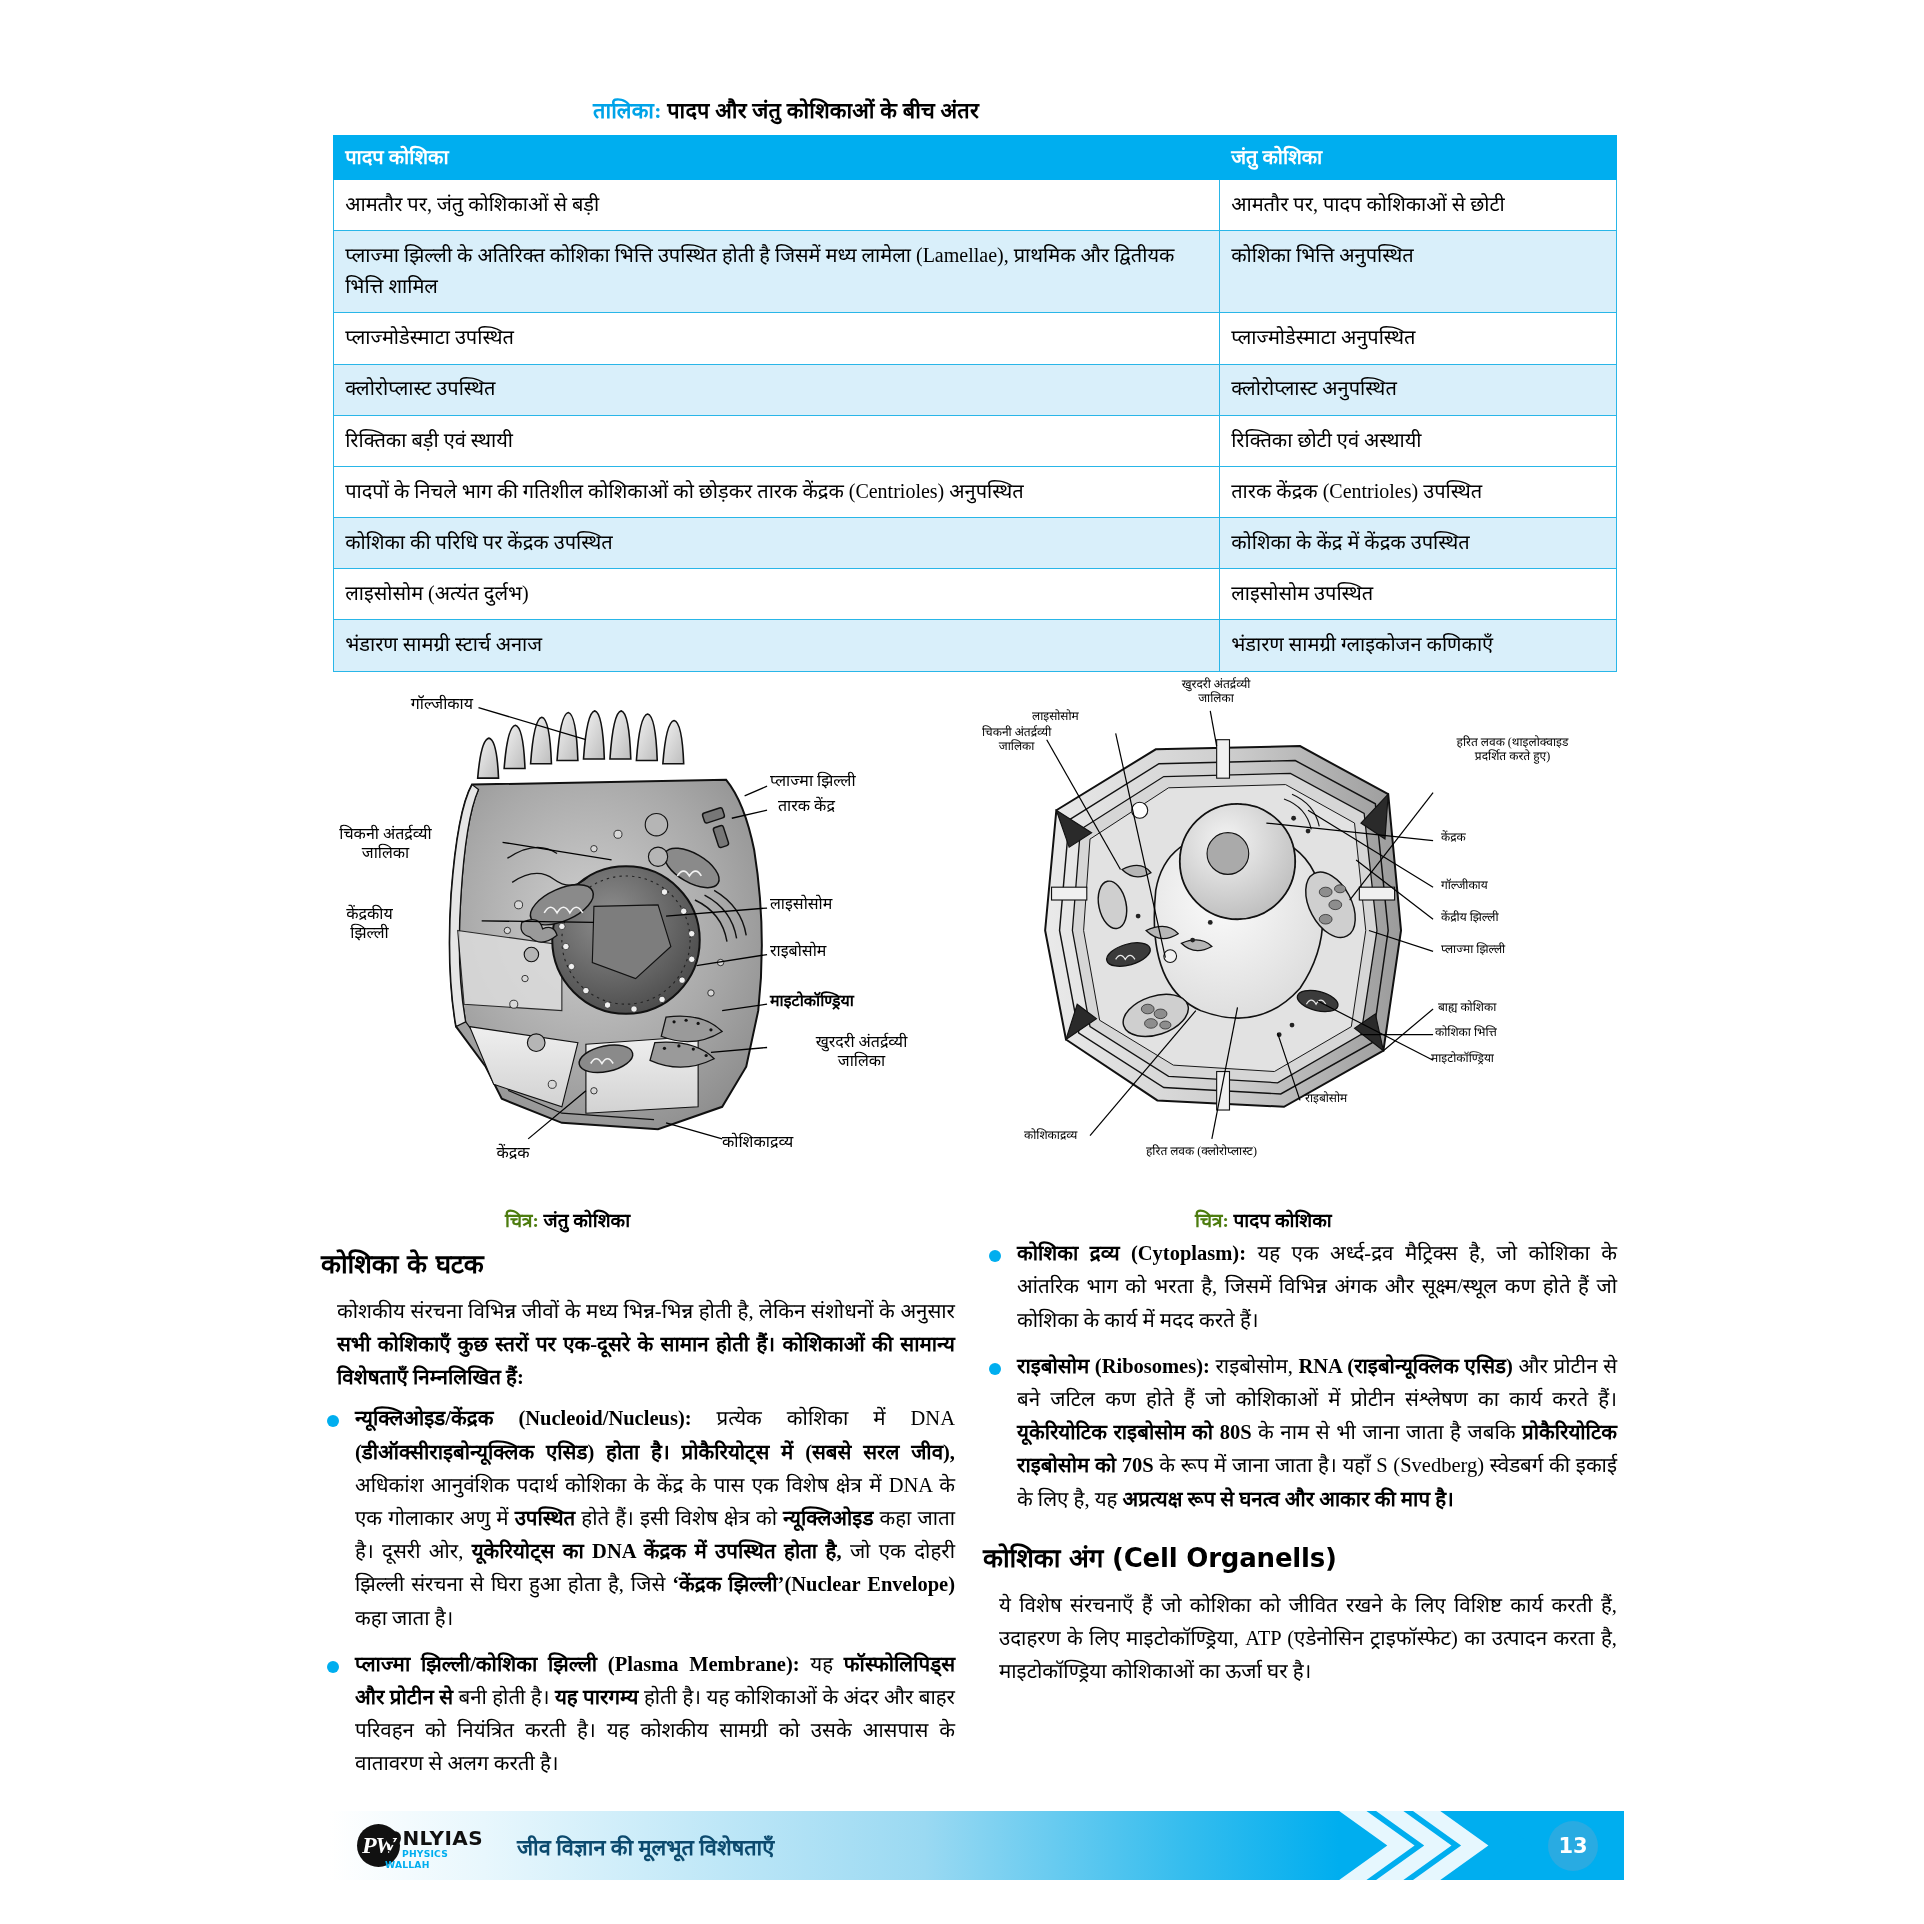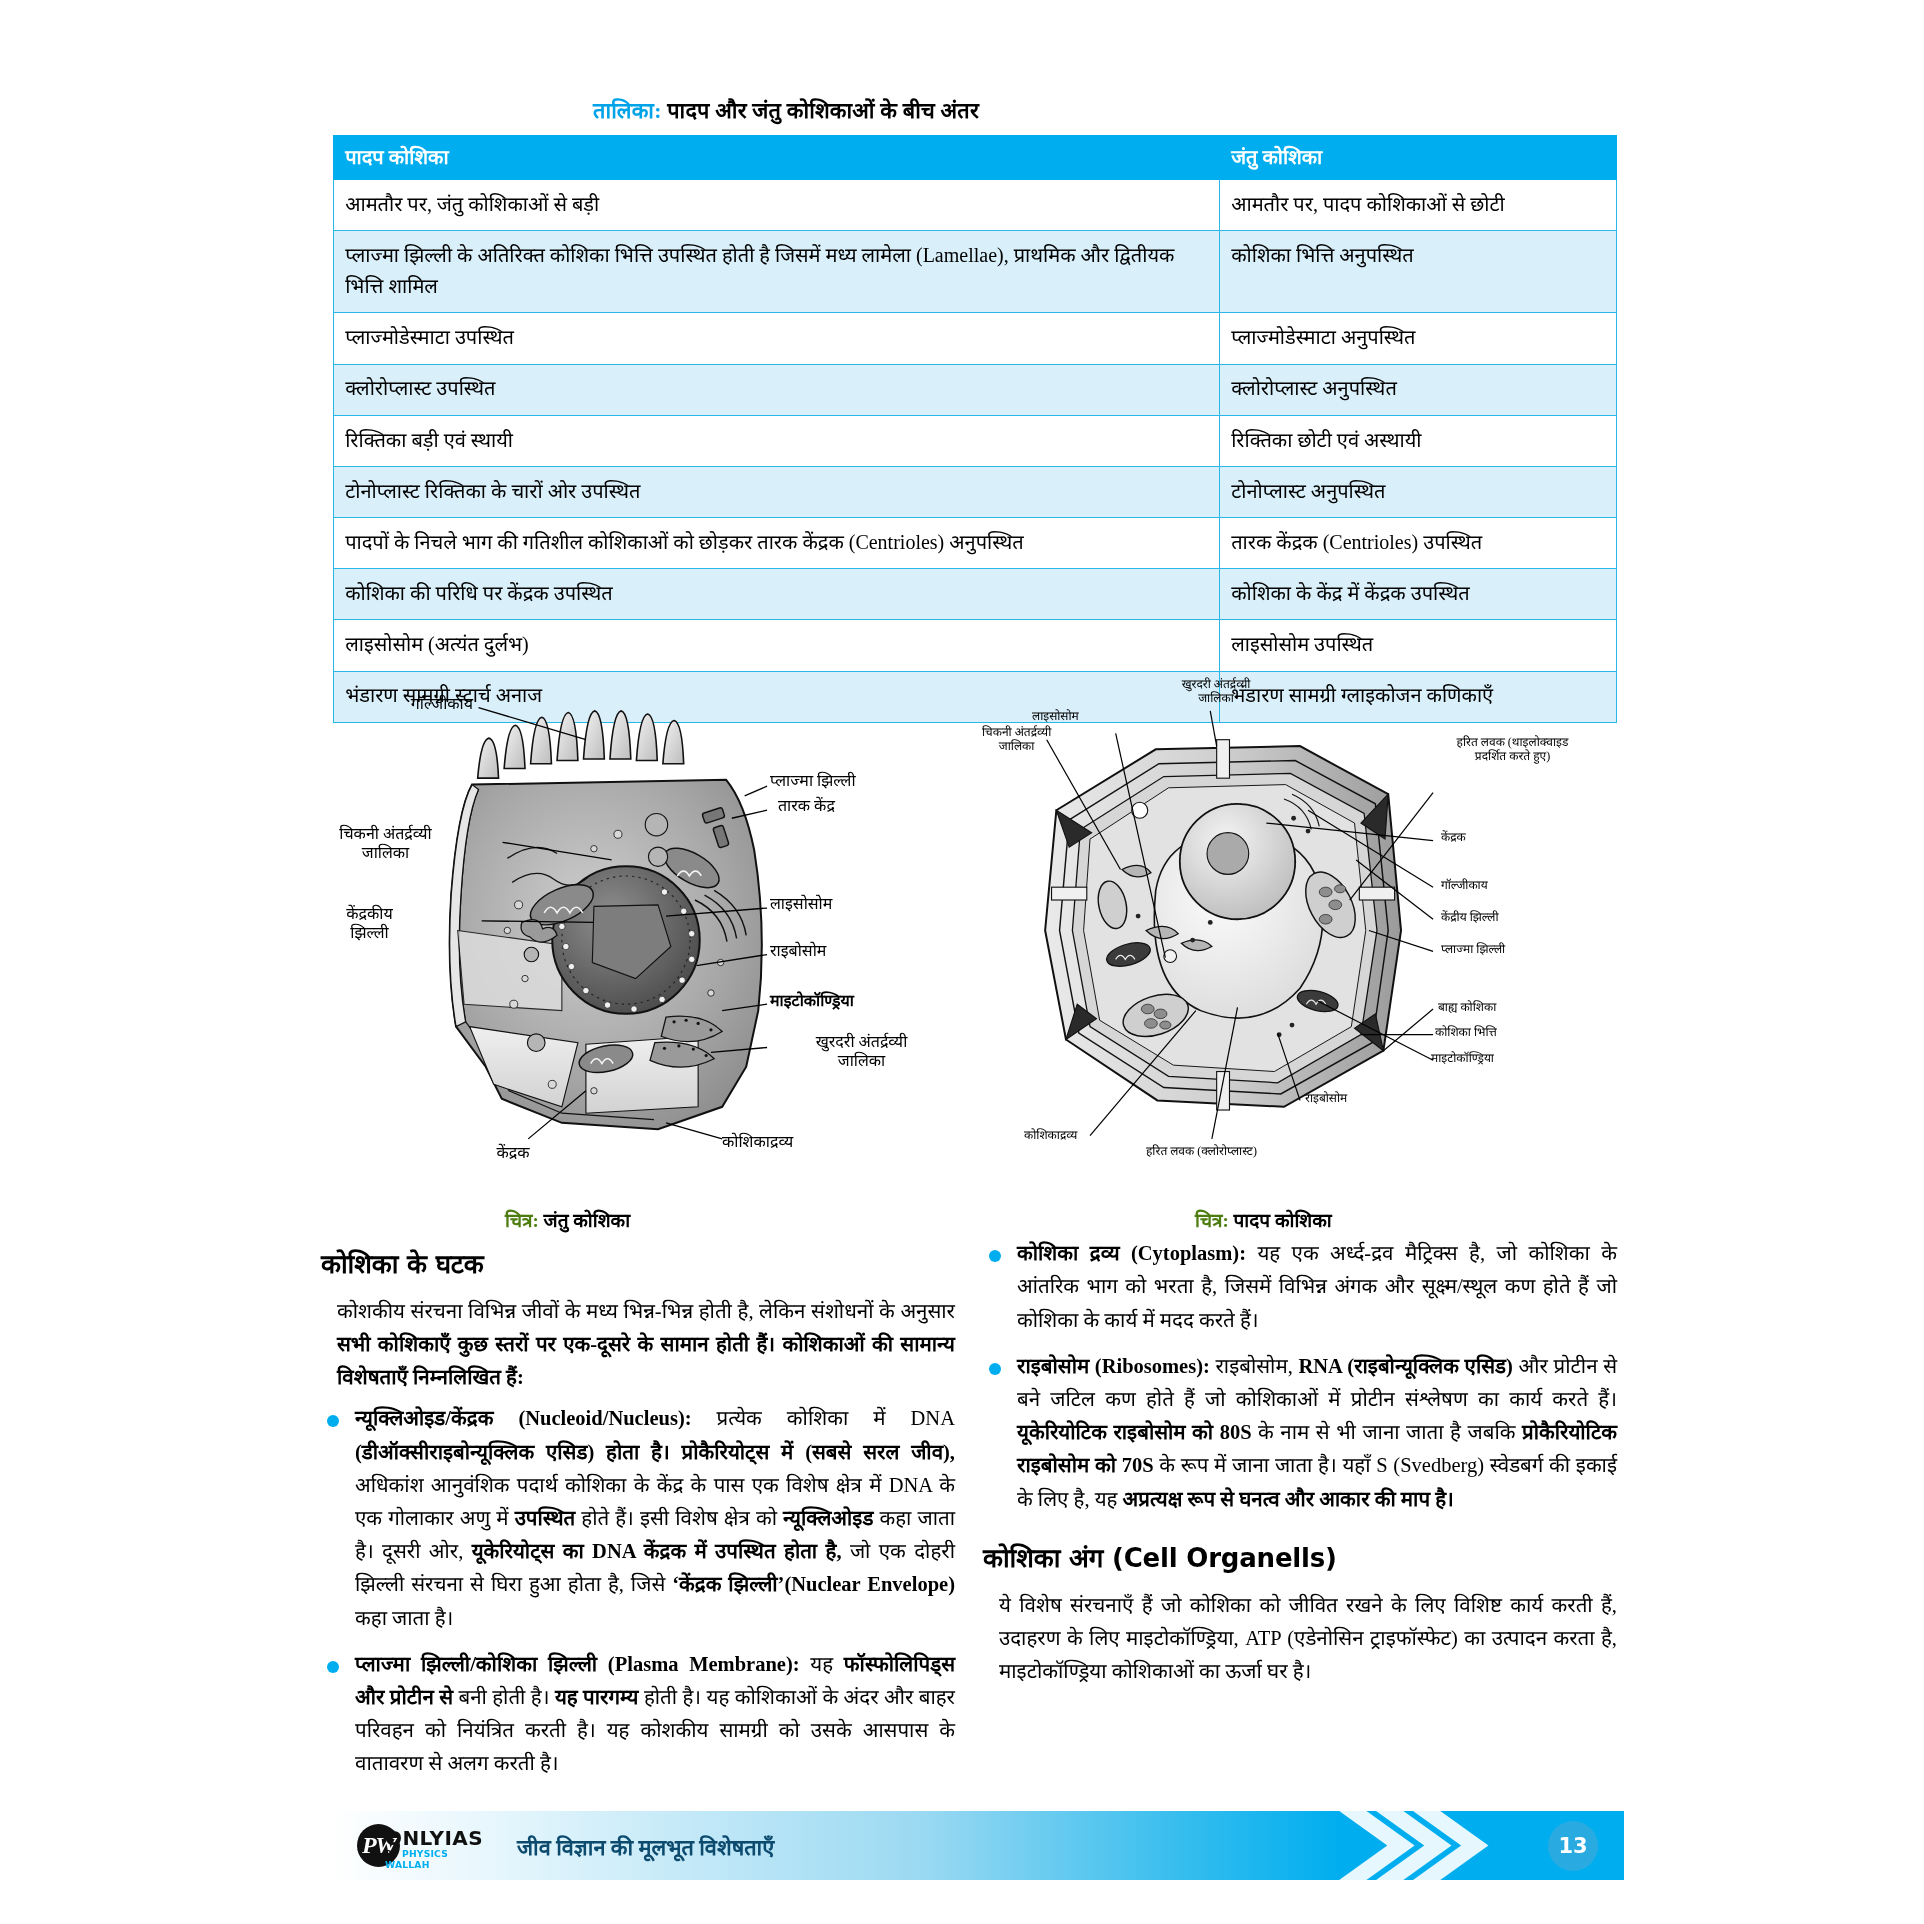--- a/index.html
+++ b/index.html
@@ -270,24 +270,20 @@
         <td>प्लाज्मोडेस्माटा उपस्थित</td>
         <td>प्लाज्मोडेस्माटा अनुपस्थित</td>
       </tr>
       <tr class="alt">
         <td>क्लोरोप्लास्ट उपस्थित</td>
         <td>क्लोरोप्लास्ट अनुपस्थित</td>
       </tr>
       <tr class="plain">
         <td>रिक्तिका बड़ी एवं स्थायी</td>
         <td>रिक्तिका छोटी एवं अस्थायी</td>
-      </tr>
-      <tr class="alt">
-        <td>टोनोप्लास्ट रिक्तिका के चारों ओर उपस्थित</td>
-        <td>टोनोप्लास्ट अनुपस्थित</td>
       </tr>
       <tr class="plain">
         <td>पादपों के निचले भाग की गतिशील कोशिकाओं को छोड़कर तारक केंद्रक (Centrioles) अनुपस्थित</td>
         <td>तारक केंद्रक (Centrioles) उपस्थित</td>
       </tr>
       <tr class="alt">
         <td>कोशिका की परिधि पर केंद्रक उपस्थित</td>
         <td>कोशिका के केंद्र में केंद्रक उपस्थित</td>
       </tr>
       <tr class="plain">

